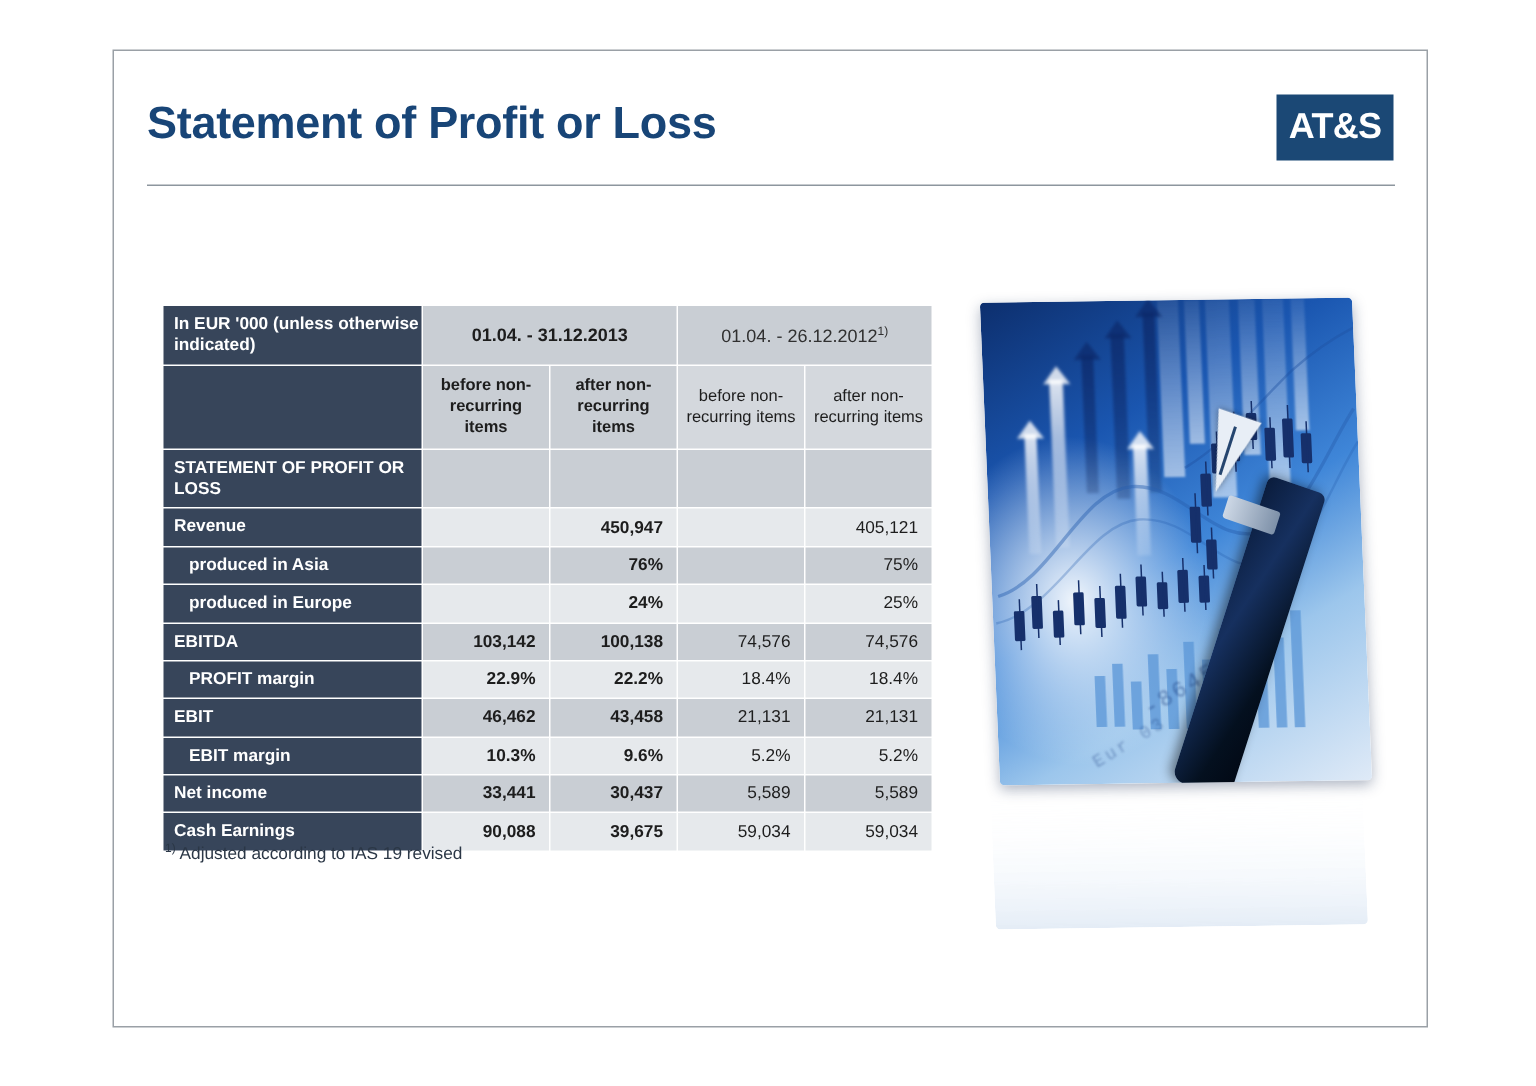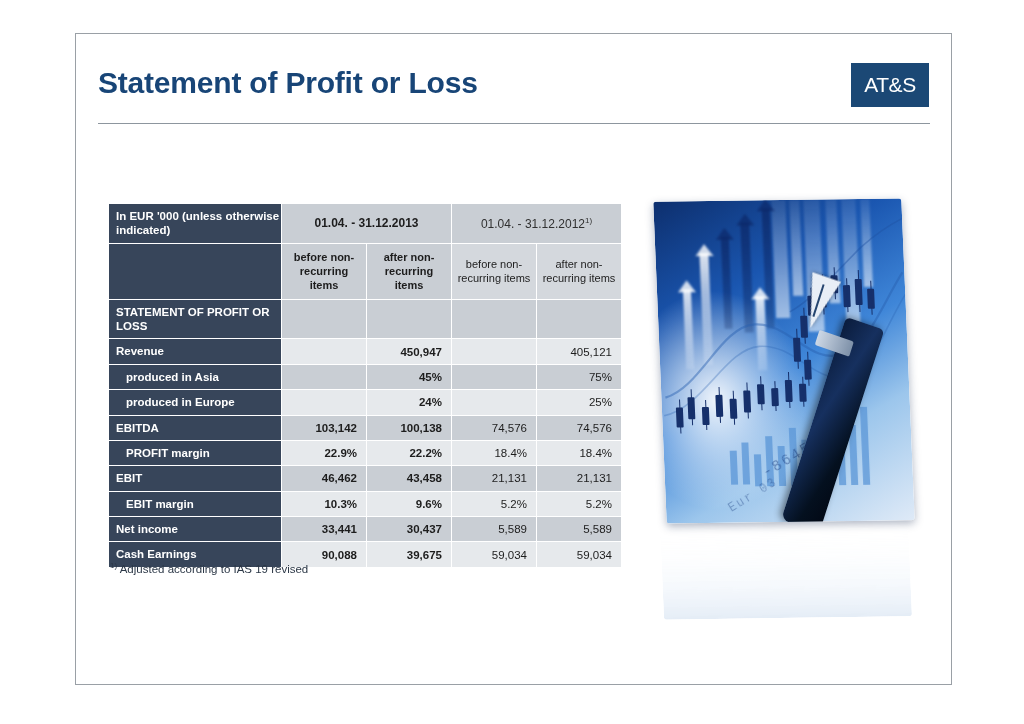--- a/index.html
+++ b/index.html
@@ -59,22 +59,22 @@
     top: 63px;
     width: 78px;
     height: 44px;
     background: #1b4875;
     display: flex;
     align-items: center;
     justify-content: center;
   }
   .logo-text {
     color: #ffffff;
-    font-size: 21px;
-    font-weight: normal;
+    font-size: 24px;
+    font-weight: bold;
     letter-spacing: -0.5px;
     font-family: "Liberation Sans", sans-serif;
   }
 
   
   .fin-table {
     position: absolute;
     left: 108px;
     top: 203px;
     border-collapse: separate;
@@ -367,21 +367,21 @@
       <col class="col-label">
         <col class="col-num">
         <col class="col-num">
         <col class="col-num">
         <col class="col-num">
     </colgroup>
     <tbody>
       <tr>
         <td class="lab" rowspan="1">In EUR '000 (unless otherwise indicated)</td>
         <td class="period" colspan="2">01.04. - 31.12.2013</td>
-        <td class="period prior" colspan="2"><span>01.04. - 31.12.2012</span><sup class="fn">1)</sup></td>
+        <td class="period prior" colspan="2"><span>01.04. - 26.12.2012</span><sup class="fn">1)</sup></td>
       </tr>
       <tr>
         <td class="lab empty">&nbsp;</td>
         <td class="subhead cur">before non-recurring items</td>
         <td class="subhead cur">after non-recurring items</td>
         <td class="subhead prev">before non-recurring items</td>
         <td class="subhead prev">after non-recurring items</td>
       </tr>
       </tbody>
       <tbody id="rows-body">
@@ -395,21 +395,21 @@
         <tr class="shade-b">
           <td class="lab">Revenue</td>
           <td class="blank cur">&nbsp;</td>
           <td class="val cur">450,947</td>
           <td class="blank prev">&nbsp;</td>
           <td class="val prev">405,121</td>
         </tr>
         <tr class="shade-a">
           <td class="lab indent">produced in Asia</td>
           <td class="blank cur">&nbsp;</td>
-          <td class="val cur">45%</td>
+          <td class="val cur">76%</td>
           <td class="blank prev">&nbsp;</td>
           <td class="val prev">75%</td>
         </tr>
         <tr class="shade-b">
           <td class="lab indent">produced in Europe</td>
           <td class="blank cur">&nbsp;</td>
           <td class="val cur">24%</td>
           <td class="blank prev">&nbsp;</td>
           <td class="val prev">25%</td>
         </tr>

